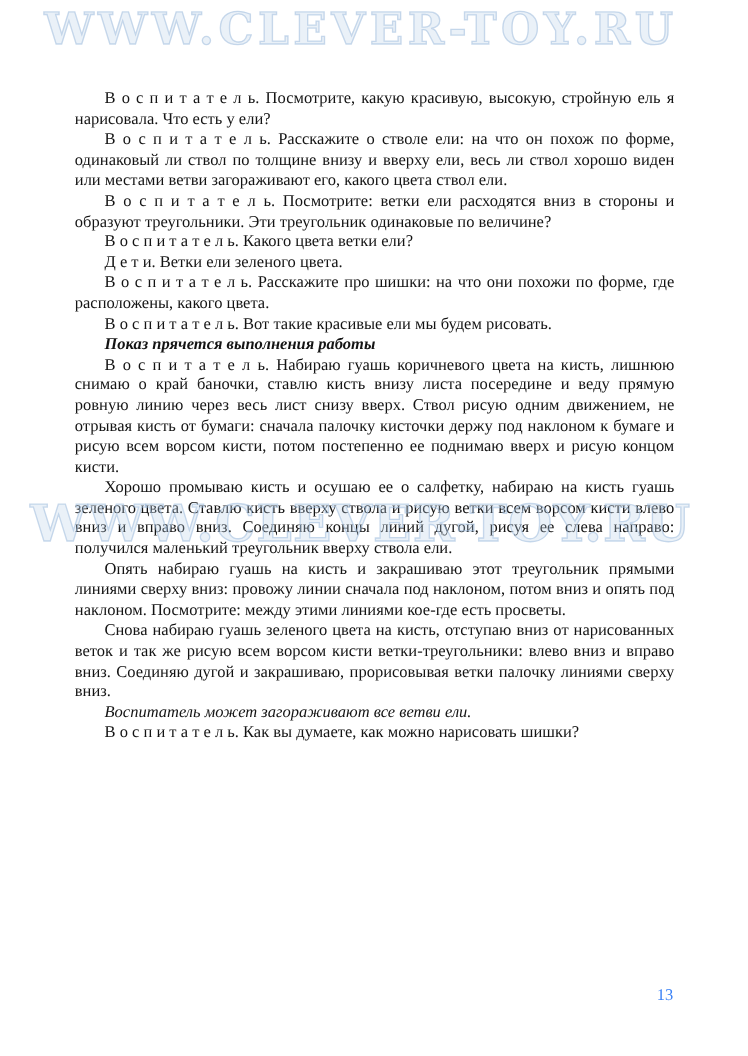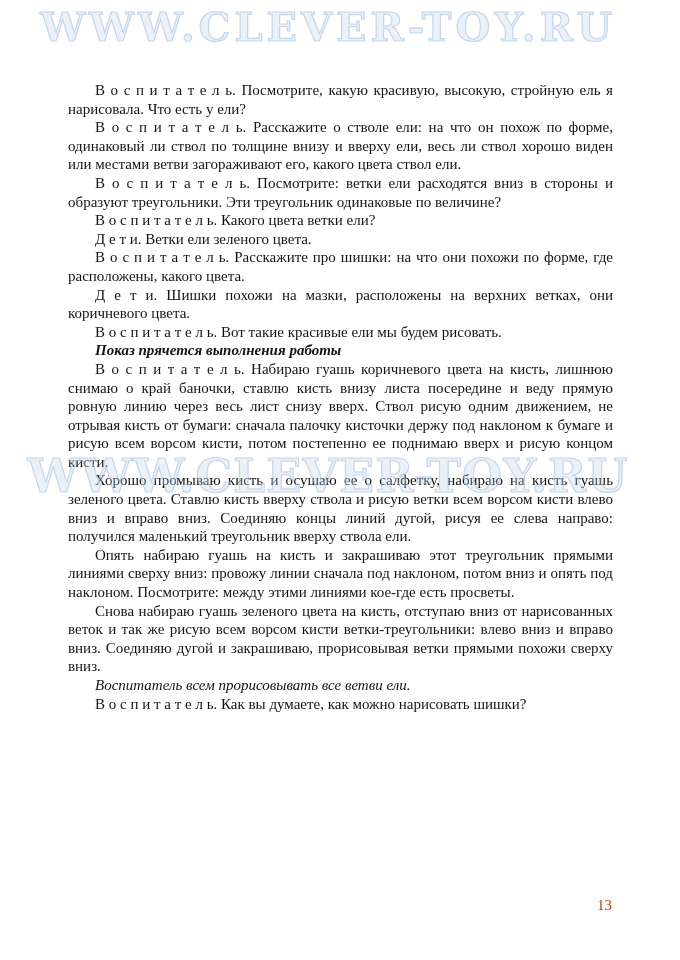--- a/index.html
+++ b/index.html
@@ -44,46 +44,45 @@
     pointer-events: none;
   }
   .watermark.top { top: 3px; font-size: 40px; letter-spacing: 4px; }
   .watermark.middle { top: 449px; font-size: 46px; letter-spacing: 1px; }
   .page-number {
     position: absolute;
     right: 68px;
     top: 897px;
     font-family: "Liberation Serif", serif;
     font-size: 15px;
-    color: #c2410c;
+    color: #3b82f6;
     z-index: 1;
     text-align: center;
   }
 </style>
 </head>
 <body>
 
 <div class="page">
 
   <div class="watermark top">WWW.CLEVER-TOY.RU</div>
   <div class="watermark middle">WWW.CLEVER-TOY.RU</div>
 
   <div class="content">
     <p>В о с п и т а т е л ь. Посмотрите, какую красивую, высокую, стройную ель я нарисовала. Что есть у ели?</p>
     <p>В о с п и т а т е л ь. Расскажите о стволе ели: на что он похож по форме, одинаковый ли ствол по толщине внизу и вверху ели, весь ли ствол хорошо виден или местами ветви загораживают его, какого цвета ствол ели.</p>
     <p>В о с п и т а т е л ь. Посмотрите: ветки ели расходятся вниз в стороны и образуют треугольники. Эти треугольник одинаковые по величине?</p>
     <p>В о с п и т а т е л ь. Какого цвета ветки ели?</p>
     <p>Д е т и. Ветки ели зеленого цвета.</p>
     <p>В о с п и т а т е л ь. Расскажите про шишки: на что они похожи по форме, где расположены, какого цвета.</p>
-    <p>Д е т и. Шишки похожи на мазки, расположены на верхних ветках, они коричневого цвета.</p>
     <p>В о с п и т а т е л ь. Вот такие красивые ели мы будем рисовать.</p>
     <p class="heading">Показ прячется выполнения работы</p>
     <p>В о с п и т а т е л ь. Набираю гуашь коричневого цвета на кисть, лишнюю снимаю о край баночки, ставлю кисть внизу листа посередине и веду прямую ровную линию через весь лист снизу вверх. Ствол рисую одним движением, не отрывая кисть от бумаги: сначала палочку кисточки держу под наклоном к бумаге и рисую всем ворсом кисти, потом постепенно ее поднимаю вверх и рисую концом кисти.</p>
     <p>Хорошо промываю кисть и осушаю ее о салфетку, набираю на кисть гуашь зеленого цвета. Ставлю кисть вверху ствола и рисую ветки всем ворсом кисти влево вниз и вправо вниз. Соединяю концы линий дугой, рисуя ее слева направо: получился маленький треугольник вверху ствола ели.</p>
     <p>Опять набираю гуашь на кисть и закрашиваю этот треугольник прямыми линиями сверху вниз: провожу линии сначала под наклоном, потом вниз и опять под наклоном. Посмотрите: между этими линиями кое-где есть просветы.</p>
-    <p>Снова набираю гуашь зеленого цвета на кисть, отступаю вниз от нарисованных веток и так же рисую всем ворсом кисти ветки-треугольники: влево вниз и вправо вниз. Соединяю дугой и закрашиваю, прорисовывая ветки прямыми похожи сверху вниз.</p>
-    <p class="italic">Воспитатель всем прорисовывать все ветви ели.</p>
+    <p>Снова набираю гуашь зеленого цвета на кисть, отступаю вниз от нарисованных веток и так же рисую всем ворсом кисти ветки-треугольники: влево вниз и вправо вниз. Соединяю дугой и закрашиваю, прорисовывая ветки палочку линиями сверху вниз.</p>
+    <p class="italic">Воспитатель может загораживают все ветви ели.</p>
     <p>В о с п и т а т е л ь. Как вы думаете, как можно нарисовать шишки?</p>
   </div>
 
   <div class="page-number">13</div>
 
 </div>
 
 </body></html>

